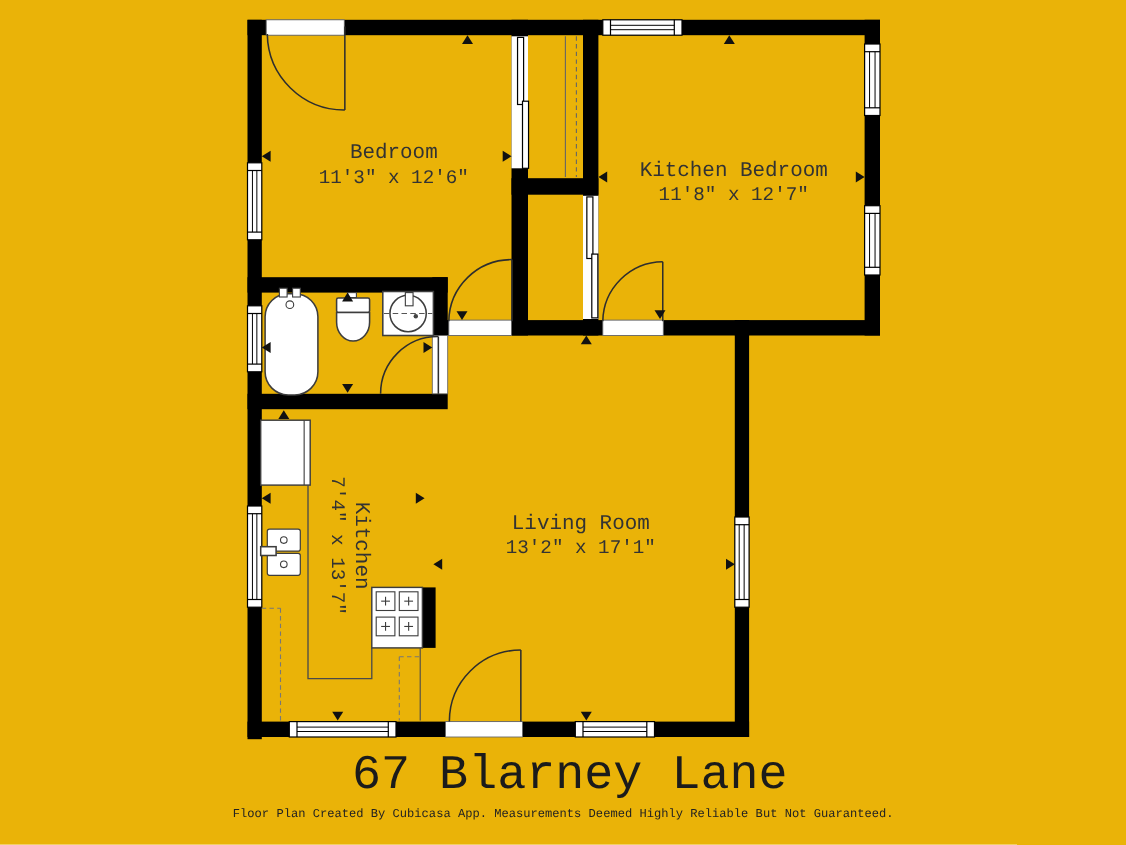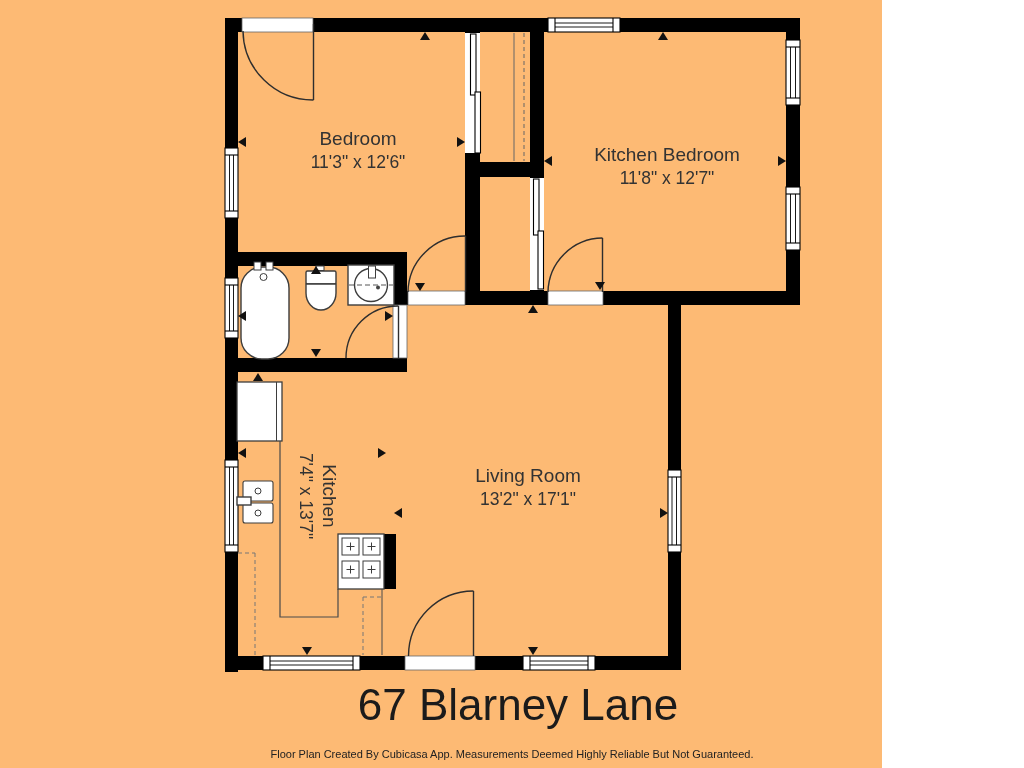--- a/index.html
+++ b/index.html
@@ -1,34 +1,34 @@
 <!DOCTYPE html>
 <html><head>
 <meta charset="utf-8">
 <style>
   html,body{margin:0;padding:0;background:#fff;}
   .canvas{
-    position:relative;width:882px;height:768px;background:#fdba74;overflow:hidden;
-    font-family:Liberation Sans, sans-serif;
+    position:relative;width:1024px;height:768px;background:#eab308;overflow:hidden;
+    font-family:Liberation Mono, monospace;
   }
   .plan-svg{position:absolute;left:0;top:0;}
   .room-label{
     position:absolute;transform:translate(-50%,-50%);
     text-align:center;color:#333;white-space:nowrap;
   }
   .room-label .nm{font-size:19px;line-height:24px;}
   .room-label .dm{font-size:17.5px;line-height:22px;}
   .room-label.rot{transform:translate(-50%,-50%) rotate(90deg);}
   .plan-title{
     position:absolute;left:518px;top:682px;transform:translateX(-50%);
     font-size:44px;line-height:1.05;color:#1b1b1b;white-space:nowrap;
   }
   .plan-footer{
     position:absolute;left:512px;top:735px;transform:translateX(-50%);
-    font-size:11px;color:#222;white-space:nowrap;margin-top:13px;
+    font-size:11px;color:#222;white-space:nowrap;
   }
 </style>
 </head>
 <body>
 
 <div class="canvas">
 
   <svg class="plan-svg" width="1024" height="768" viewBox="0 0 1024 768">
 
     <g fill="#000">

